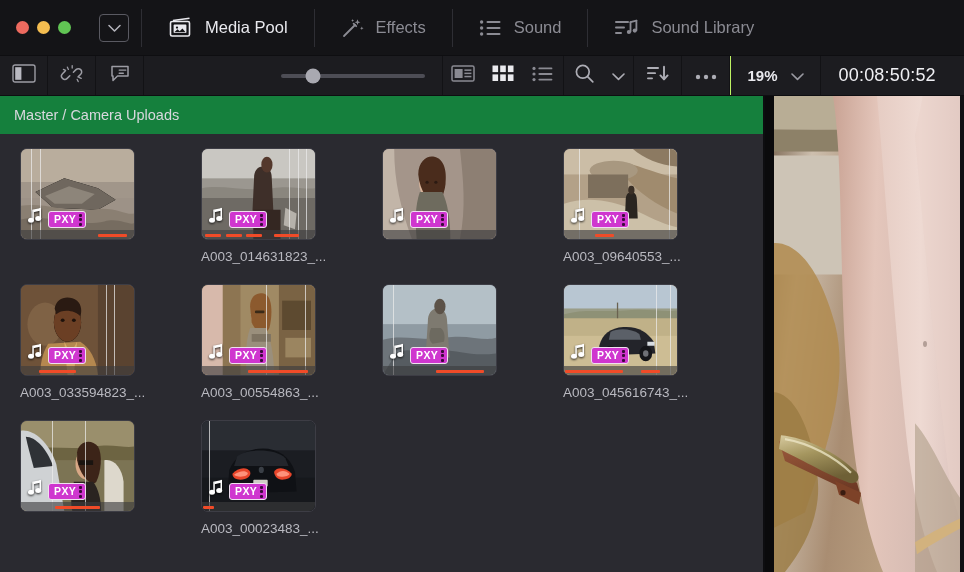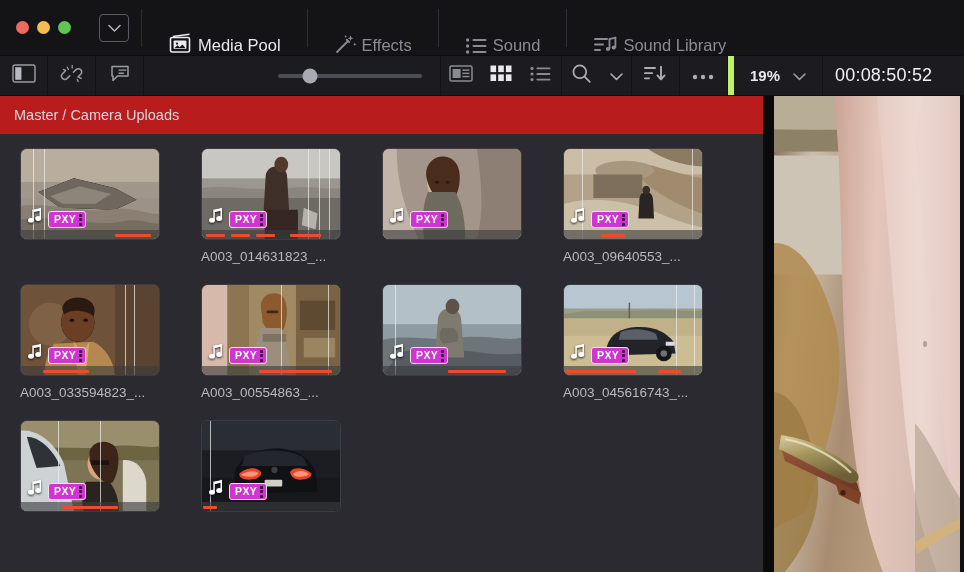--- a/index.html
+++ b/index.html
@@ -38,21 +38,21 @@
     border-radius: 4px;
     display: flex; align-items: center; justify-content: center;
     margin-left: 14px;
   }
   .vsep {
     width: 1px; height: 38px;
     background: #2e2e34;
     margin: 0 12px;
   }
   .tab {
-    display: flex; align-items: flex-end; gap: 4px;
+    display: flex; align-items: center; gap: 11px;
     height: 55px; padding: 0 14px;
     cursor: default;
   }
   .tab-label {
     font-size: 16.5px;
     color: #8b8b93;
     white-space: nowrap;
   }
   .tab.active .tab-label { color: #e9e9ee; }
   .tab .ic { color: #8b8b93; display: flex; align-items: center; }
@@ -97,62 +97,62 @@
   .view-btn {
     width: 40px;
     display: flex; align-items: center; justify-content: center;
     color: #8a8a92;
   }
   .view-btn.active { color: #eaeaee; }
 
   .zoom-box {
     display: flex; align-items: center; gap: 13px;
     padding: 0 16px;
-    border-left: 6px solid #bef264;
+    border-left: 1px solid #bef264;
     border-right: 1px solid #121215;
   }
   .zoom-val { color: #e9e9ee; font-size: 15px; font-weight: bold; }
   .tc-box {
     display: flex; align-items: center;
     padding: 0 12px;
     flex: 1;
   }
   .tc-val {
     color: #f0f0f4; font-size: 18px;
     font-family: "Liberation Sans", sans-serif;
-    letter-spacing: 0.2px; white-space: nowrap;
+    letter-spacing: 0.2px; white-space: nowrap; margin-left: 6px;
   }
 
   
   .body-row { flex: 1; display: flex; min-height: 0; }
 
   .pool {
     width: 765px; min-width: 765px;
     background: #2a2a30;
     display: flex; flex-direction: column;
     min-height: 0;
     border-right: 2px solid #0d0d10;
   }
   .breadcrumb {
     height: 38px; min-height: 38px;
     display: flex; align-items: center;
     padding-left: 14px;
     color: #d8d8de; font-size: 14.5px;
-    background: #b91c1c;
+    background: #15803d;
   }
   .grid-scroll { flex: 1; overflow: hidden; padding-left: 20px; padding-top: 14px; }
   .grid {
     display: grid;
     grid-template-columns: repeat(4, 181px);
     row-gap: 20px;
   }
   .cell { width: 160px; }
   .thumb {
     position: relative;
-    width: 140px; height: 92px;
+    width: 115px; height: 92px;
     border-radius: 7px;
     overflow: hidden;
     background: #3a3a40;
     border: 1px solid #3d3d45;
   }
   .thumb .img { position: absolute; inset: 0; }
   .scrub {
     position: absolute; top: 0; bottom: 0;
     width: 1px; background: rgba(235,235,235,0.72);
   }
@@ -806,20 +806,21 @@
                   <div class="pxy" style="background: rgb(207, 54, 207);">
                     <span class="pxy-t">PXY</span>
                     <span class="pxy-dots">
                       <i></i>
                       <i></i>
                       <i></i>
                     </span>
                   </div>
                 </div>
               </div>
+              <div class="fname">A003_00023483_...</div>
             </div>
           </div>
       </div>
     </div>
 
     <div class="preview">
       <div class="pv-img">
         <svg width="199" height="480" viewBox="0 0 199 480" preserveAspectRatio="none" style="position:absolute;inset:0;width:100%;height:100%;">
           <defs>
             <linearGradient id="pvbg" x1="0" y1="0" x2="1" y2="0.3">

